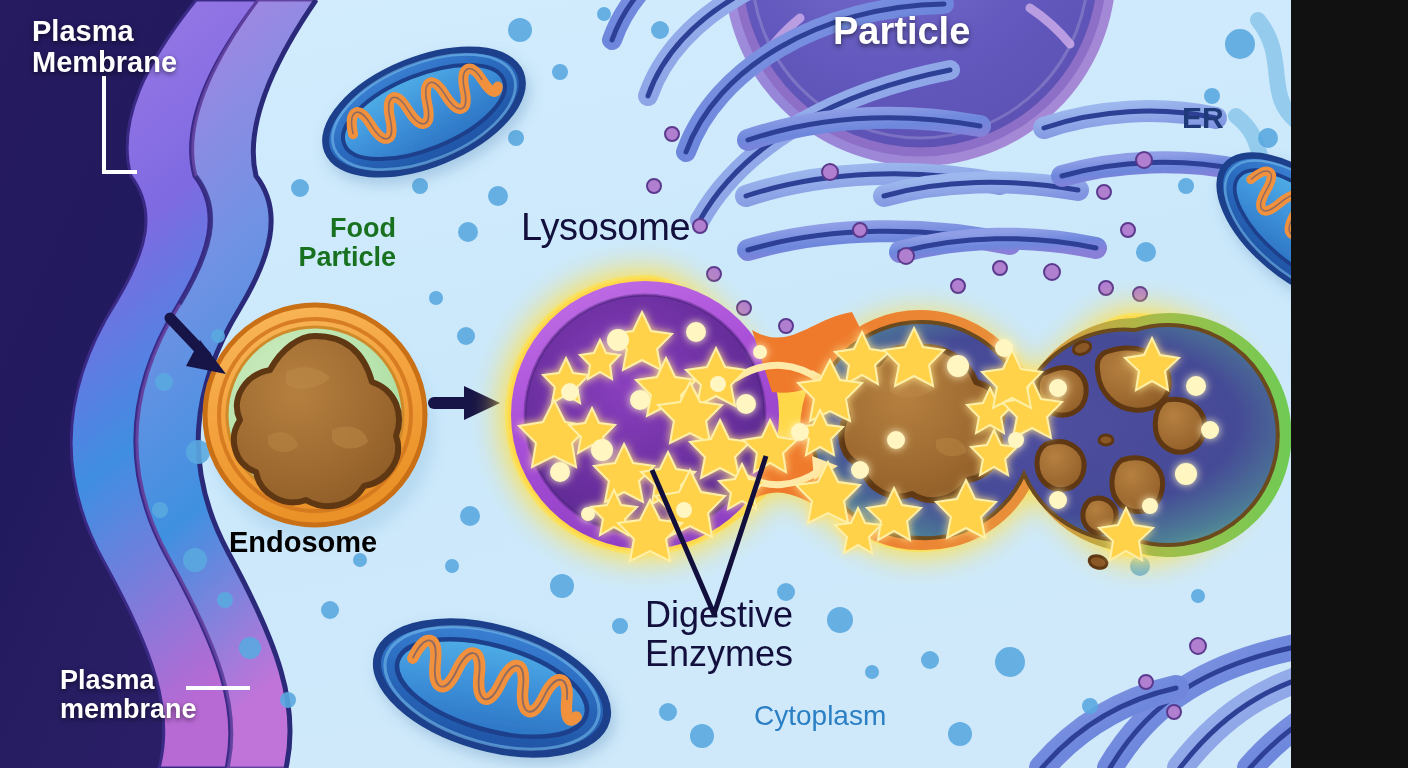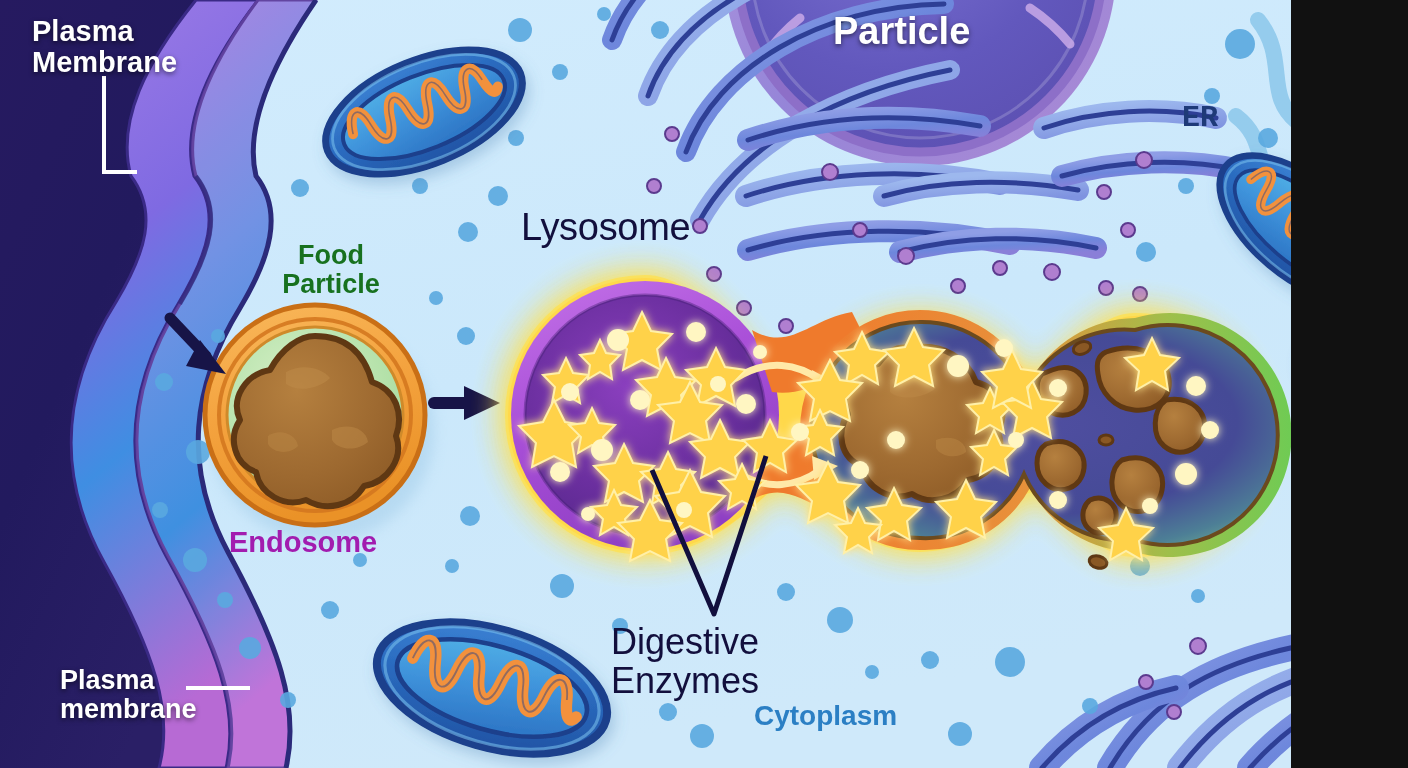--- a/index.html
+++ b/index.html
@@ -6,24 +6,24 @@
   #stage{
     position:relative;width:1291px;height:768px;overflow:hidden;
     font-family:"Liberation Sans", sans-serif;
     background:#cdeafc;
   }
   #stage svg.layer{position:absolute;left:0;top:0;width:1408px;height:768px;}
   .lbl{position:absolute;white-space:pre;line-height:1.08;pointer-events:auto;}
   .lbl-white{color:#ffffff;font-weight:bold;text-shadow:0 2px 5px rgba(0,0,0,.55);}
   .lbl-navy{color:#120f3d;font-weight:normal;}
   .lbl-green{color:#17711f;font-weight:bold;}
-  .lbl-orange{color:#a21caf;font-weight:bold;}
-  .lbl-blue{color:#2b7fc4;font-weight:bold;}
-  .lbl-ernavy{color:#1e3a78;font-weight:bold;font-family:Liberation Mono, monospace;}
-  .ctr{text-align:center;margin-top:27px;}
+  .lbl-orange{color:#000000;font-weight:bold;}
+  .lbl-blue{color:#2b7fc4;font-weight:normal;}
+  .lbl-ernavy{color:#1e3a78;font-weight:bold;}
+  .ctr{text-align:right;}
 </style>
 </head>
 <body>
 
 <div id="stage">
 
   <svg class="layer" viewBox="0 0 1408 768">
     <defs>
 
       <linearGradient id="cyto" x1="0" y1="0" x2="0.35" y2="1">

